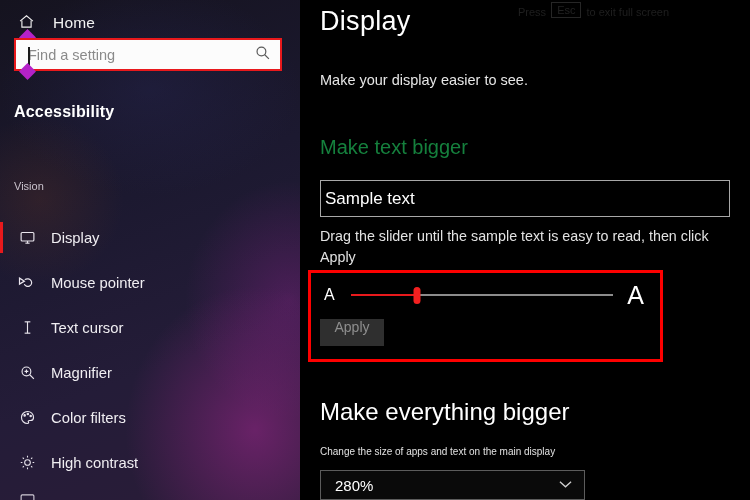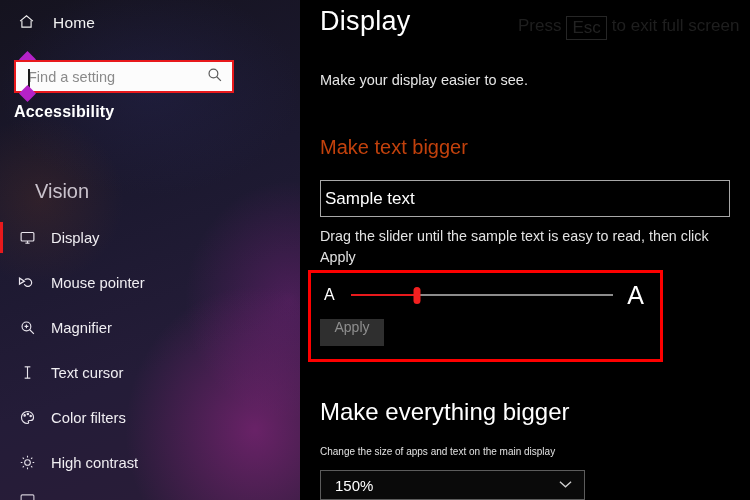--- a/index.html
+++ b/index.html
@@ -23,21 +23,21 @@
   }
 
   .sb-home {
     position:absolute; left:0; top:6px; width:300px; height:34px;
     display:flex; align-items:center; padding-left:18px; gap:18px;
     color:#f2f2f2;
   }
   .sb-home .lbl { font-size:15.5px; letter-spacing:.2px; }
 
   
-  #searchWrap { position:absolute; left:14px; top:60px; width:220px; height:33px; }
+  #searchWrap { position:absolute; left:14px; top:38px; width:268px; height:33px; }
   #searchBox {
     position:absolute; inset:0;
     background:#fcfcfc;
     border:2px solid #e8191c;
     display:flex; align-items:center;
     padding:0 9px 0 12px;
   }
   #searchBox .ph { flex:1; color:#8a8a8a; font-size:14.5px; }
   #searchBox .mag { color:#5a5a5a; }
   .caret {
@@ -52,21 +52,21 @@
   }
   .selhandle.top { top:-9px; }
   .selhandle.bot { bottom:-9px; }
 
   .sb-title {
     position:absolute; left:14px; top:103px;
     color:#fff; font-size:16px; font-weight:bold; letter-spacing:.2px;
   }
   .sb-group {
     position:absolute; left:14px; top:180px;
-    color:#c9c2cc; font-size:20px;margin-left:21px;
+    color:#c9c2cc; font-size:11px;
   }
 
   .navlist { position:absolute; left:0; top:215px; width:300px; }
   .navitem {
     position:relative; height:45px;
     display:flex; align-items:center; gap:15px; padding-left:18px;
     color:#f0eef2; font-size:14.8px;
   }
   .navitem .ico { width:18px; display:flex; justify-content:center; align-items:center; color:#eae6ee; }
   .navitem.sel::before {
@@ -77,38 +77,38 @@
     position:absolute; left:18px; bottom:-6px; width:18px; height:14px;
     display:flex; justify-content:center; color:#cfc9d4; overflow:hidden;
   }
 
   
   #main {
     position:absolute; left:300px; top:0; width:450px; height:500px;
     background:#000; overflow:hidden;
   }
   .esc-overlay {
-    position:absolute; left:218px; top:16px;
-    display:flex; align-items:flex-start; gap:5px;
-    color:#1f1f1f; font-size:17px; white-space:nowrap;
+    position:absolute; left:218px; top:2px;
+    display:flex; align-items:flex-end; gap:5px;
+    color:#1f1f1f; font-size:11px; white-space:nowrap;
   }
   .esc-key { border:1px solid #262626; padding:1px 5px; color:#222; }
 
   .page-title {
     position:absolute; left:20px; top:6px;
     color:#fff; font-size:27px; font-weight:300; letter-spacing:.3px;
   }
   .page-sub {
     position:absolute; left:20px; top:72px;
     color:#e6e6e6; font-size:14.5px;
   }
 
   .sec-h1 {
     position:absolute; left:20px; top:136px;
-    color:#c2410c; font-size:20px; font-weight:normal;
+    color:#15803d; font-size:20px; font-weight:normal;
   }
   #sampleBox {
     position:absolute; left:20px; top:180px; width:410px; height:37px;
     border:1px solid #a8a8a8; background:#000;
     display:flex; align-items:center; padding-left:4px;
     color:#fff; font-size:17px;
   }
   .hint {
     position:absolute; left:20px; top:226px; width:415px;
     color:#e2e2e2; font-size:14.3px; line-height:21px;
@@ -213,37 +213,37 @@
           <path d="M2 5.5 8.5 9.5 2 13.5z"></path>
           <path d="M9 7.5c3-2 7-1 8.5 1.5 1.6 2.7.4 6-2.4 7.2-2.6 1.1-5.6-.1-6.6-2.7"></path>
         </svg>
       </span>
       <span>Mouse pointer</span>
     </div>
 
     <div class="navitem">
       <span class="ico">
         <svg width="17" height="17" viewBox="0 0 24 24" fill="none" stroke="#eae6ee" stroke-width="1.6">
+          <path d="M8 4h8"></path>
+            <path d="M12 4v16"></path>
+            <path d="M8 20h8"></path>
+        </svg>
+      </span>
+      <span>Text cursor</span>
+    </div>
+
+    <div class="navitem">
+      <span class="ico">
+        <svg width="17" height="17" viewBox="0 0 24 24" fill="none" stroke="#eae6ee" stroke-width="1.6">
           <circle cx="10.5" cy="10.5" r="6.2"></circle>
             <path d="M15.2 15.2 21 21"></path>
           <path d="M10.5 7.8v5.4M7.8 10.5h5.4"></path>
         </svg>
       </span>
       <span>Magnifier</span>
-    </div>
-
-    <div class="navitem">
-      <span class="ico">
-        <svg width="17" height="17" viewBox="0 0 24 24" fill="none" stroke="#eae6ee" stroke-width="1.6">
-          <path d="M8 4h8"></path>
-            <path d="M12 4v16"></path>
-            <path d="M8 20h8"></path>
-        </svg>
-      </span>
-      <span>Text cursor</span>
     </div>
 
     <div class="navitem">
       <span class="ico">
         <svg width="17" height="17" viewBox="0 0 24 24" fill="none" stroke="#eae6ee" stroke-width="1.6">
           <path d="M12 3.5a8.5 8.5 0 1 0 0 17c1.6 0 2-1 1.3-1.9-.8-1 .1-2.3 1.4-2.3h1.6c2.4 0 4.2-2 4.2-4.3C20.5 6.9 16.7 3.5 12 3.5z"></path>
           <circle cx="8" cy="9" r="1"></circle>
             <circle cx="12.5" cy="7" r="1"></circle>
             <circle cx="16.5" cy="10" r="1"></circle>
         </svg>
@@ -301,20 +301,20 @@
   </div>
 
   <div id="applyBtn">
     <span>Apply</span>
   </div>
 
   <div class="sec-h2">Make everything bigger</div>
   <div class="sub2">Change the size of apps and text on the main display</div>
 
   <div id="zoomSelect">
-    <span>150%</span>
+    <span>280%</span>
     <span class="chev">
       <svg width="13" height="9" viewBox="0 0 14 9" fill="none" stroke="#cfcfcf" stroke-width="1.4">
         <path d="M1 1.5 7 7l6-5.5"></path>
       </svg>
     </span>
   </div>
 </div>
 
 </body></html>

